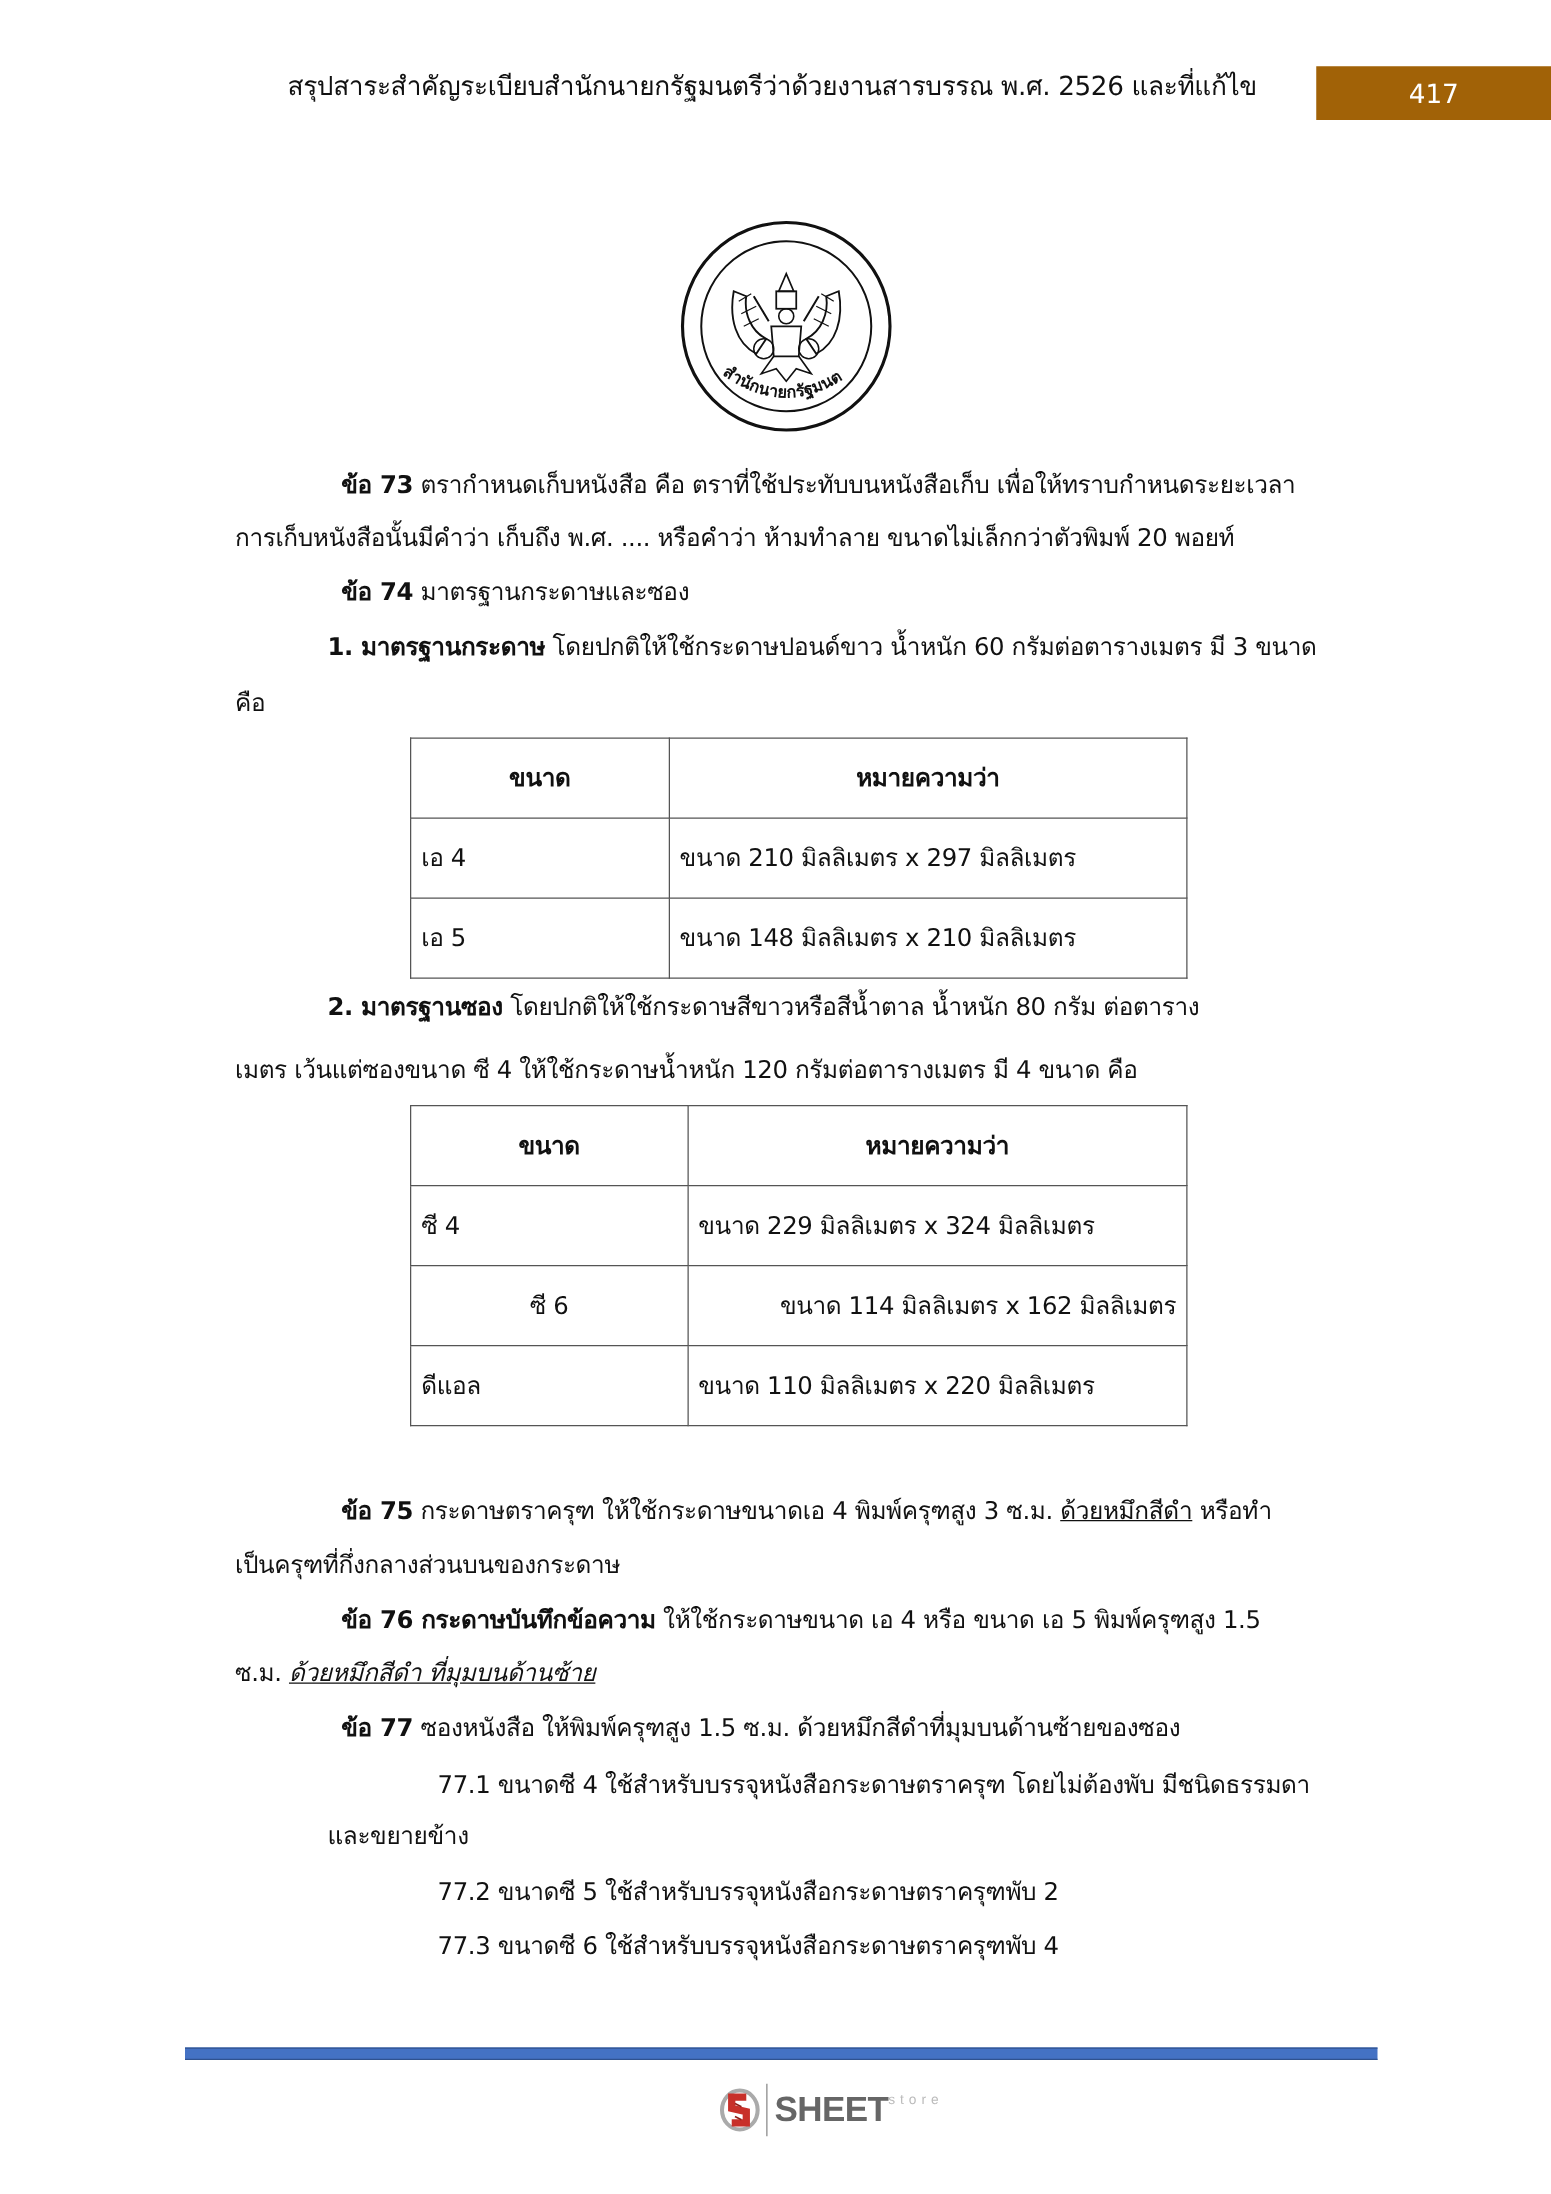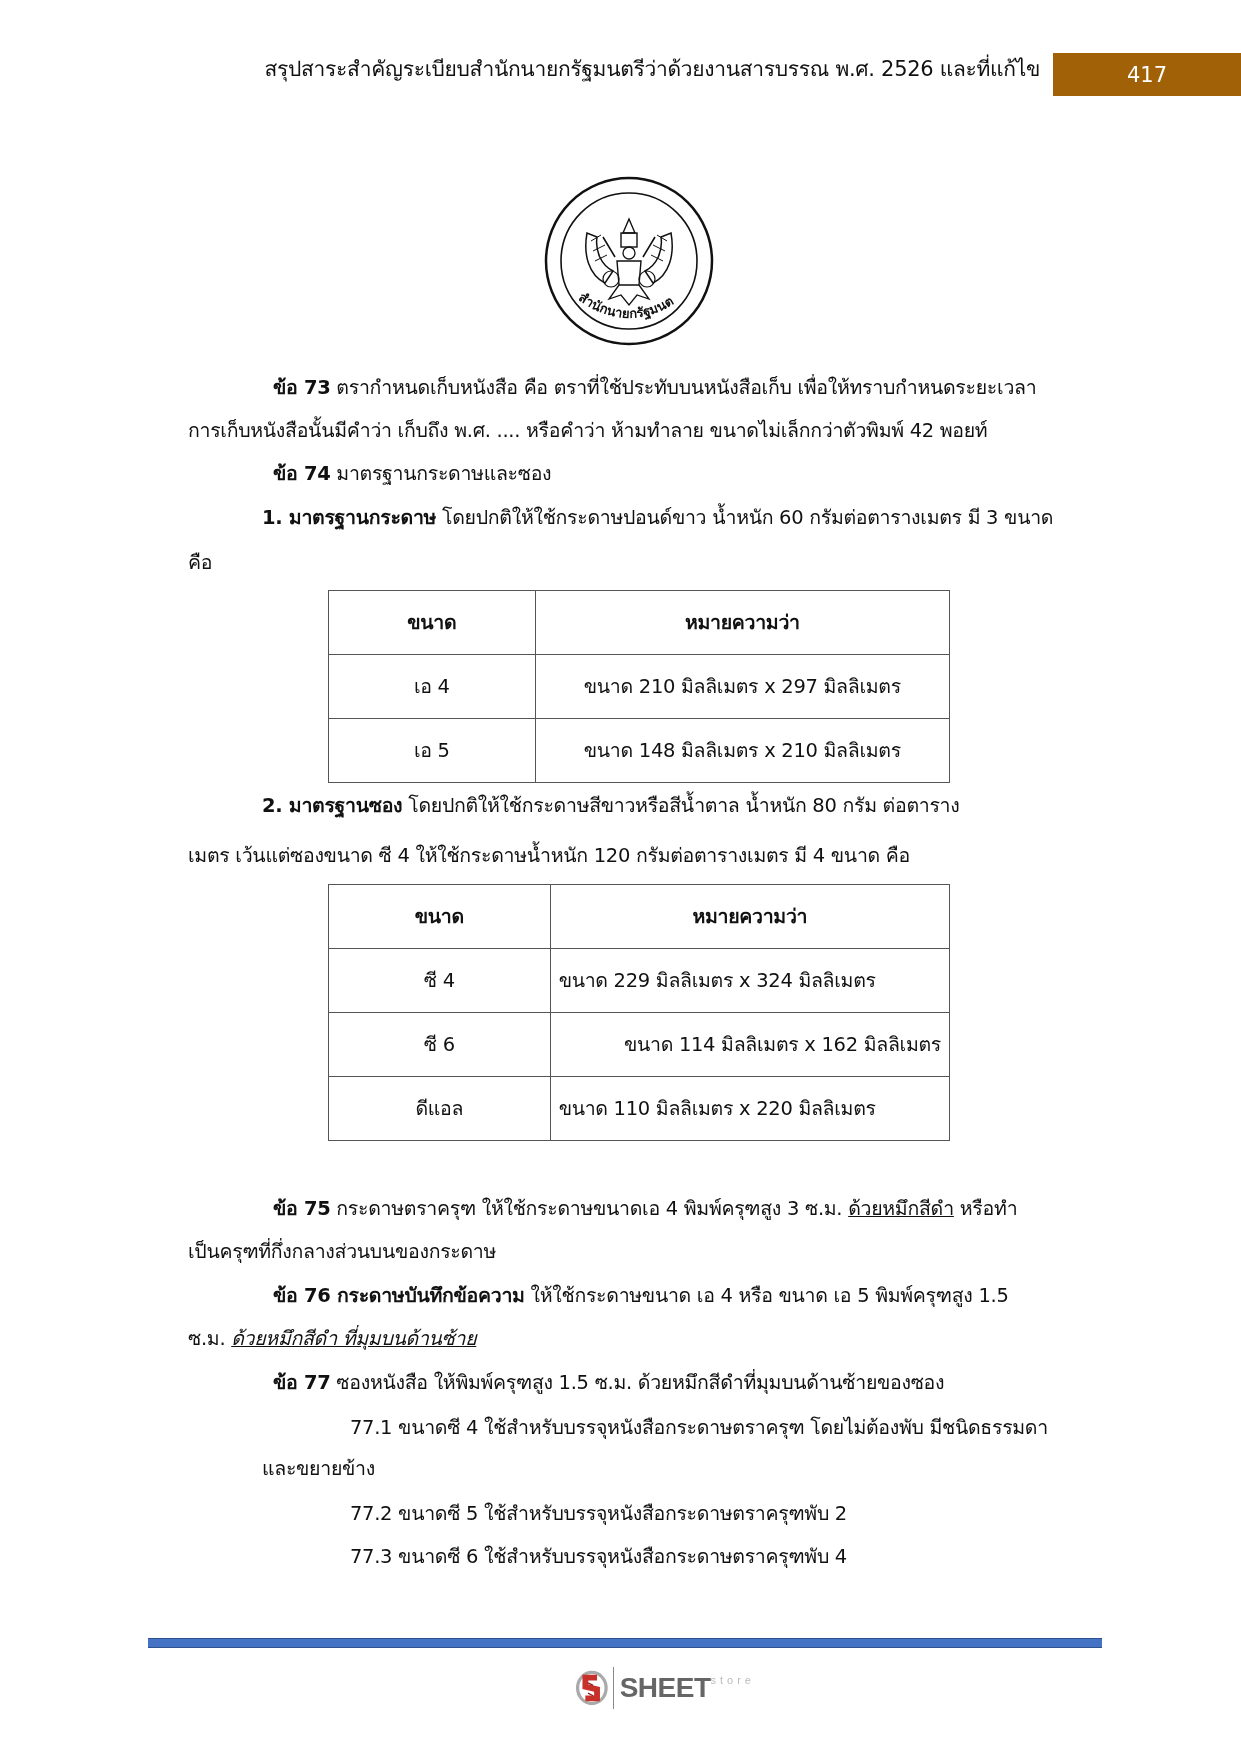--- a/index.html
+++ b/index.html
@@ -7,21 +7,21 @@
     body {
       position: relative;
       font-family: "DejaVu Sans", "Liberation Sans", sans-serif;
       color: #111111;
       overflow: hidden;
     }
     .header-title {
       position: absolute;
       left: 230px; top: 52px;
       width: 810px;
-      text-align: right;
+      text-align: left;
       font-size: 21px;
       letter-spacing: -0.3px;
       color: #111;
       white-space: nowrap;
     }
     .page-number-box {
       position: absolute;
       left: 1053px; top: 53px;
       width: 188px; height: 43px;
       background: #a16207;
@@ -52,21 +52,21 @@
       letter-spacing: -0.3px;
       color: #111;
     }
     table.data-table td, table.data-table th {
       border: 1.5px solid #555555;
       padding: 16px 8px;
       vertical-align: middle;
       margin-top: 14px;
     }
     table.data-table th { font-weight: bold; text-align: center; }
-    table.data-table td.c { text-align: center; }
+    table.data-table td.c { }
     table.data-table td.l { text-align: left; border-radius: 19px; }
 
     .footer-bar {
       position: absolute;
       left: 148px; top: 1638px;
       width: 954px; height: 10px;
       background: #4472c4;
       border-top: 1px solid #2f528f;
       border-bottom: 1px solid #2f528f;
     }
@@ -117,21 +117,21 @@
 
   <path d="M76 110 L66 124 L78 120 L86 130 L94 120 L106 124 L96 110" fill="none" stroke="#111" stroke-width="1.3"></path>
 
   <path id="capArc" d="M40 128 Q86 158 132 128" fill="none"></path>
   <text font-size="13" font-weight="bold" fill="#111" font-family="DejaVu Sans, sans-serif">
     <textPath href="#capArc" startOffset="50%" text-anchor="middle">สำนักนายกรัฐมนตรี</textPath>
   </text>
 </svg>
 
 <div class="para" style="left:273px; top:372px;"><b>ข้อ 73</b><span> ตรากำหนดเก็บหนังสือ คือ ตราที่ใช้ประทับบนหนังสือเก็บ เพื่อให้ทราบกำหนดระยะเวลา</span></div>
-<div class="para" style="left:188px; top:415px;">การเก็บหนังสือนั้นมีคำว่า เก็บถึง พ.ศ. .... หรือคำว่า ห้ามทำลาย ขนาดไม่เล็กกว่าตัวพิมพ์ 42 พอยท์</div>
+<div class="para" style="left:188px; top:415px;">การเก็บหนังสือนั้นมีคำว่า เก็บถึง พ.ศ. .... หรือคำว่า ห้ามทำลาย ขนาดไม่เล็กกว่าตัวพิมพ์ 20 พอยท์</div>
 
 <div class="para" style="left:273px; top:458px;"><b>ข้อ 74</b><span> มาตรฐานกระดาษและซอง</span></div>
 <div class="para" style="left:262px; top:502px;"><b>1. มาตรฐานกระดาษ</b><span> โดยปกติให้ใช้กระดาษปอนด์ขาว น้ำหนัก 60 กรัมต่อตารางเมตร มี 3 ขนาด</span></div>
 <div class="para" style="left:188px; top:547px;">คือ</div>
 
 <table class="data-table" style="left:328px; top:590px; width:622px;">
   <colgroup>
       <col style="width:207px">
       <col style="width:415px">
     </colgroup>

